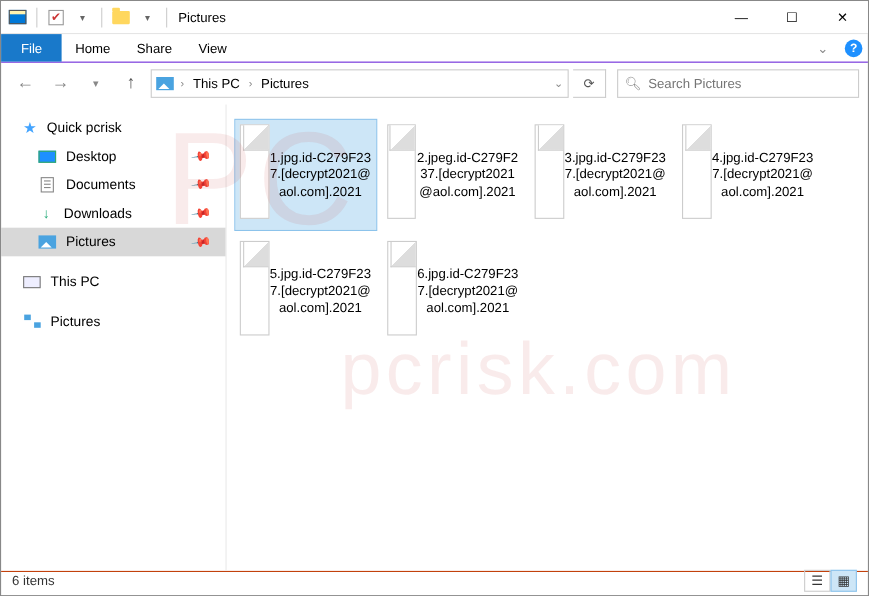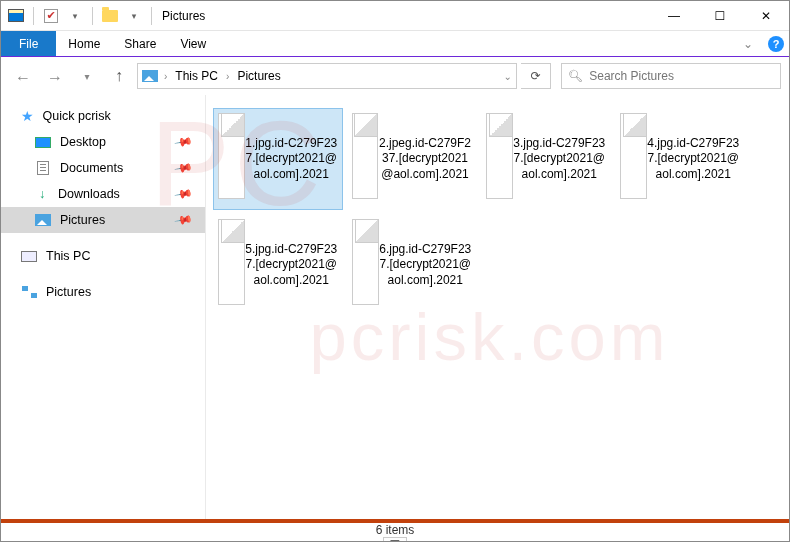--- a/index.html
+++ b/index.html
@@ -54,21 +54,21 @@
 
     .content { flex:1; padding:14px 8px; overflow:auto; }
     .grid { display:flex; flex-wrap:wrap; gap:6px 6px; align-content:flex-start; }
     .file-item { width:128px; display:flex; flex-direction:row; align-items:center; padding:4px; }
     .file-item.sel { background:#cde6f7; outline:1px solid #8cc3eb; }
     .file-icon { width:70px; height:86px; background:#fff; border:1px solid #ccc; position:relative; margin-bottom:6px; }
     .file-icon::before { content:""; position:absolute; top:0; right:0; width:22px; height:22px; background:linear-gradient(135deg,#fff 0 50%, #ddd 50% 100%); border-left:1px solid #ccc; border-bottom:1px solid #ccc; }
     .file-label { font-size:12px; color:#000; text-align:center; line-height:1.3; word-break:break-all; max-height:48px; overflow:hidden; }
 
     
-    .statusbar { height:16px; border-top:4px solid #c2410c; display:flex; align-items:center; padding:0 10px; font-size:12px; color:#333;flex-direction:column; }
+    .statusbar { height:16px; border-top:1px solid #c2410c; display:flex; align-items:center; padding:0 10px; font-size:12px; color:#333; }
     .status-spacer { flex:1; }
     .view-toggle { width:24px; height:20px; border:1px solid #ccc; display:flex; align-items:center; justify-content:center; font-size:12px; }
     .view-toggle.active { background:#cde6f7; border-color:#8cc3eb; }
 
     
     .si-desktop { width:16px; height:11px; background:#1e90ff; border:1px solid #3a6; display:inline-block; }
     .si-doc { width:12px; height:14px; background:#fff; border:1px solid #888; display:inline-block; position:relative; }
     .si-doc::after{content:"";position:absolute;top:2px;left:2px;right:2px;height:1px;background:#888;box-shadow:0 3px 0 #888,0 6px 0 #888;}
     .si-down { width:14px; height:14px; display:inline-flex;align-items:center;justify-content:center;color:#2a7;font-weight:bold;}
     .si-pic { width:16px; height:12px; background:#4aa3e0; display:inline-block; position:relative; }

